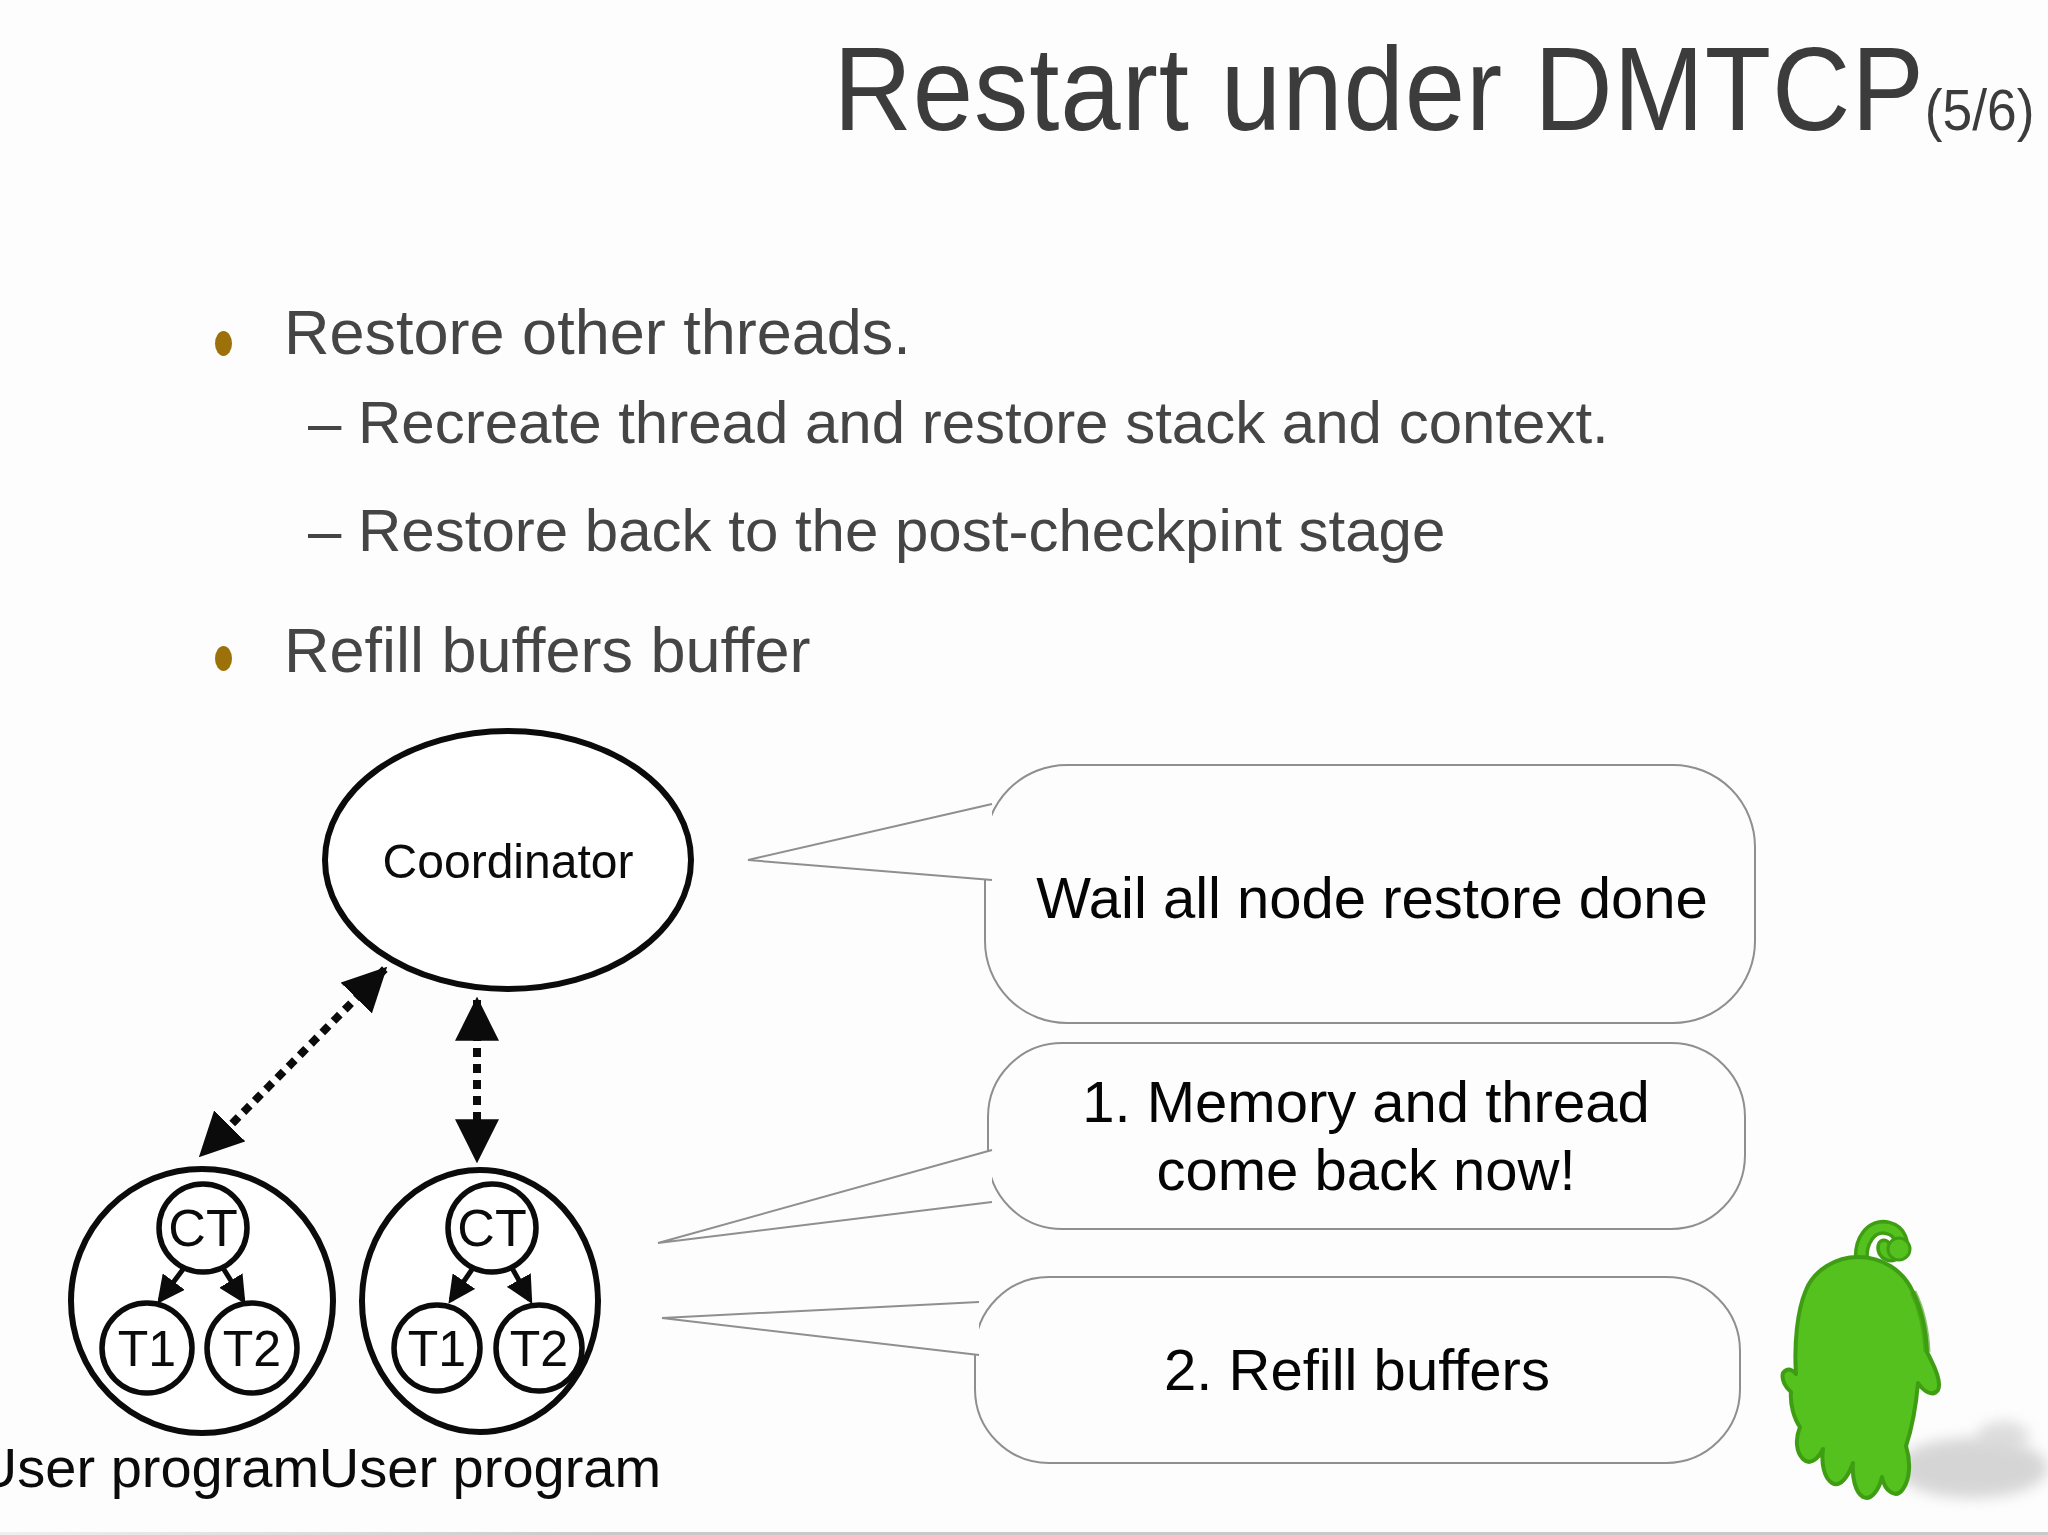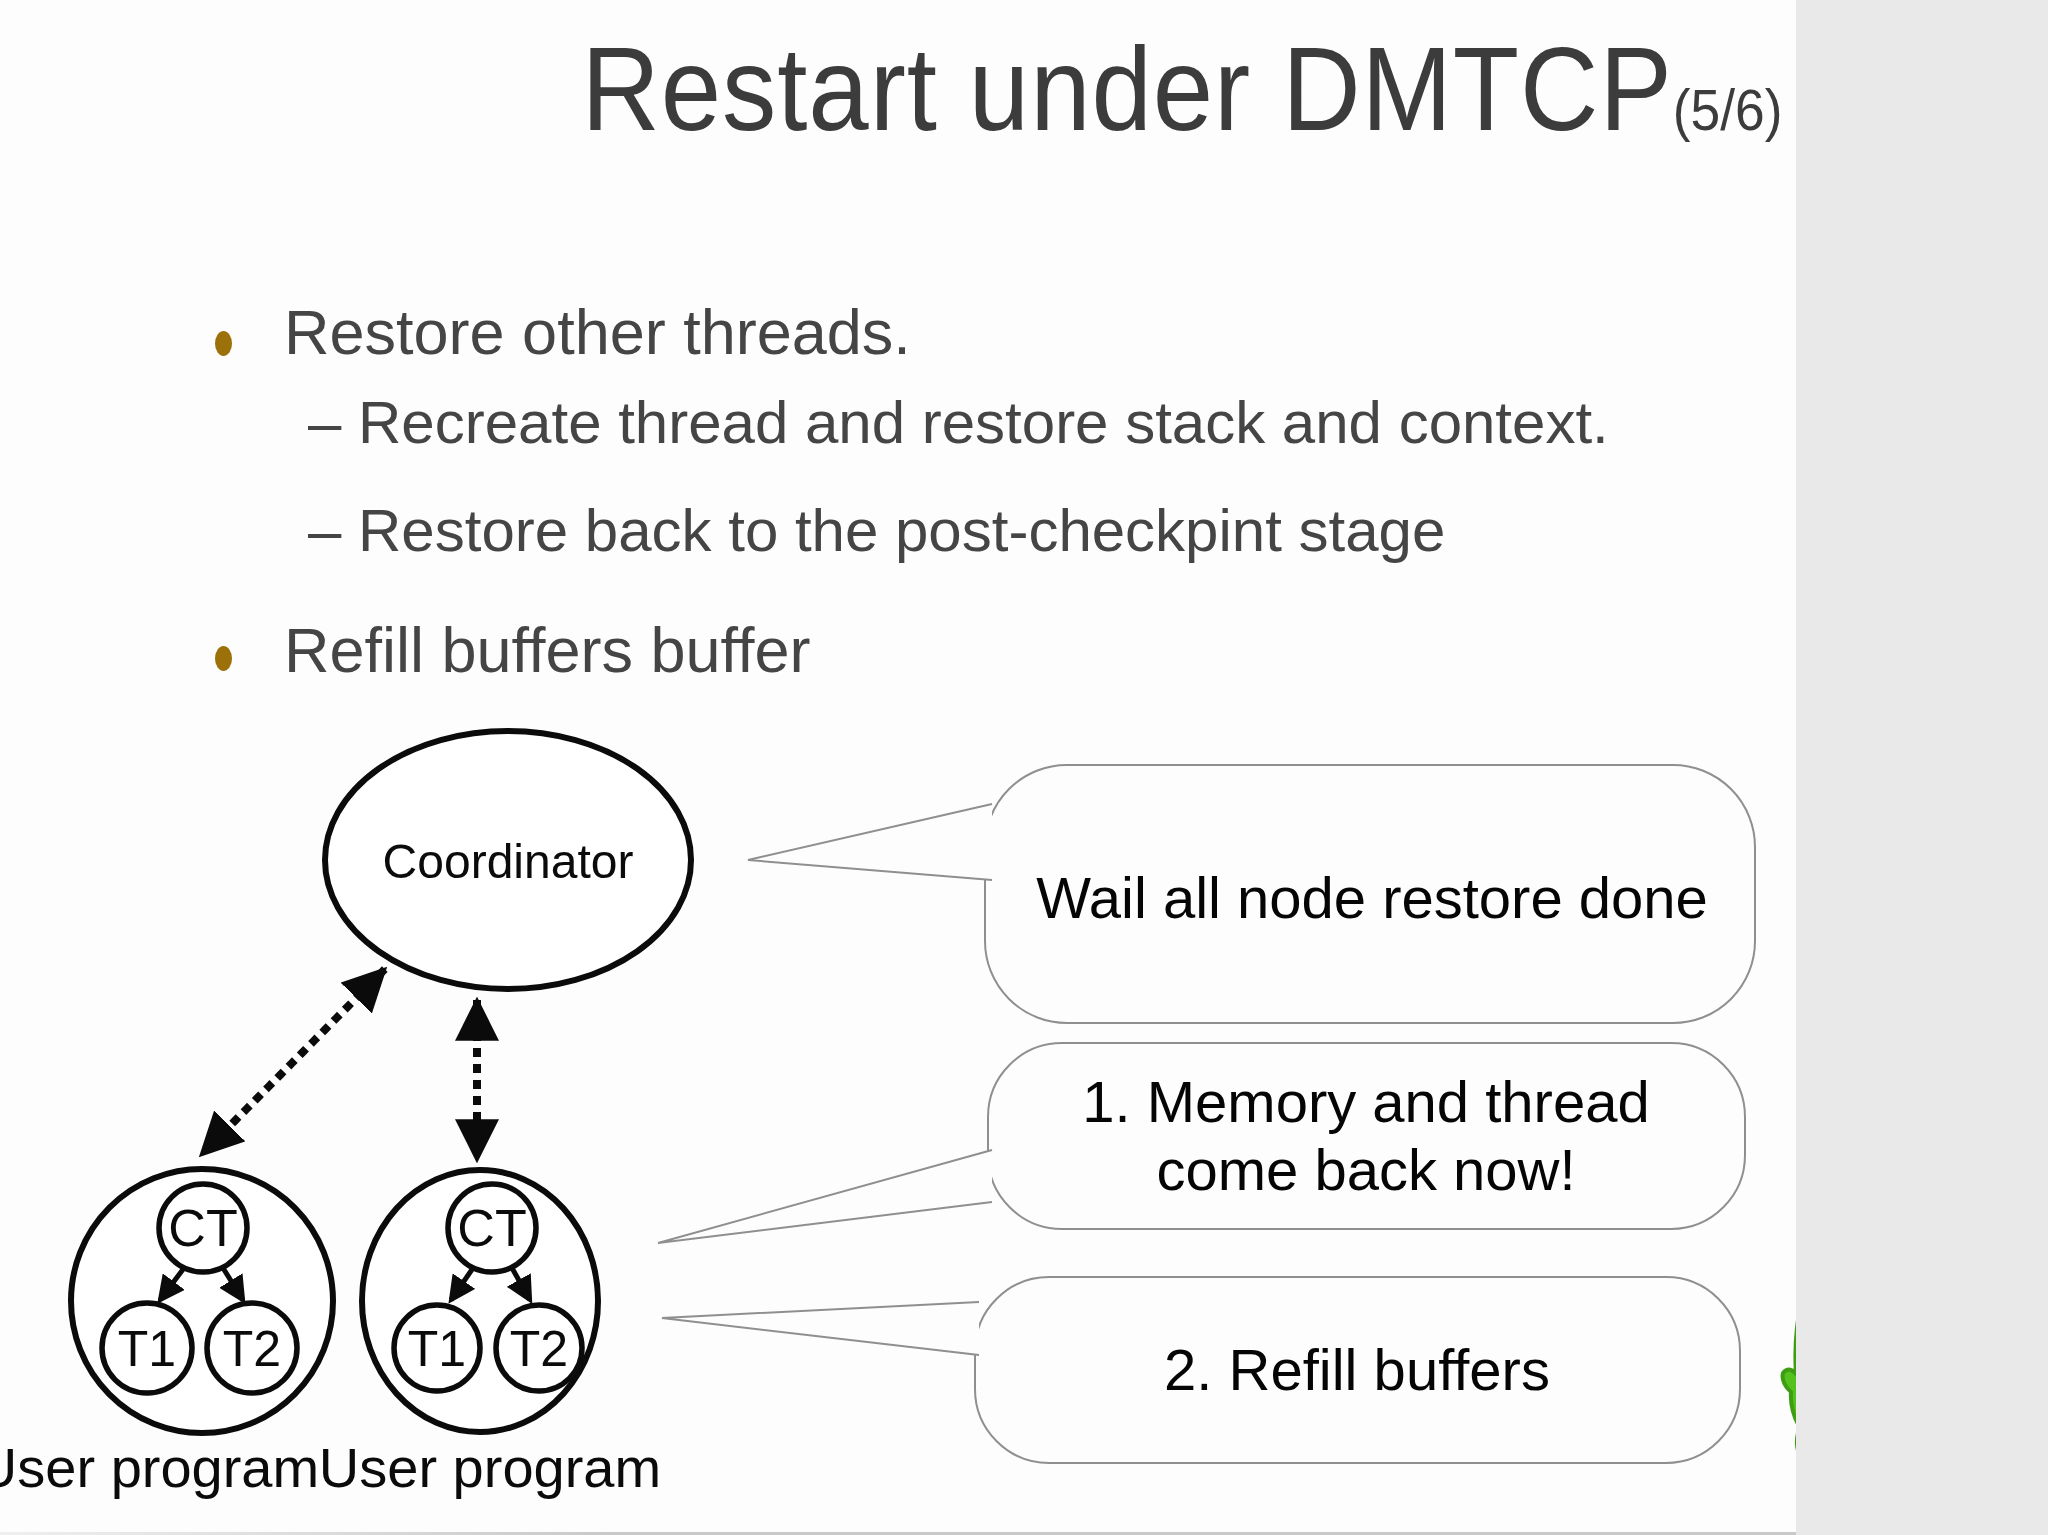--- a/index.html
+++ b/index.html
@@ -1,18 +1,18 @@
 <!DOCTYPE html>
 <html><head>
 <meta charset="utf-8">
 <style>
   html,body{margin:0;padding:0;background:#e9e9e9;}
   .slide{
     position:relative;
-    width:1796px;height:1535px;
+    width:2048px;height:1535px;
     background:#fdfdfd;
     overflow:hidden;
     font-family:"Liberation Sans","DejaVu Sans",sans-serif;
   }
   .bottom-edge{
     position:absolute;left:0;bottom:0;width:2048px;height:3px;
     background:linear-gradient(to right,#efefef 0%,#c9c9c9 30%,#c9c9c9 100%);
   }
   
   .title-row{

